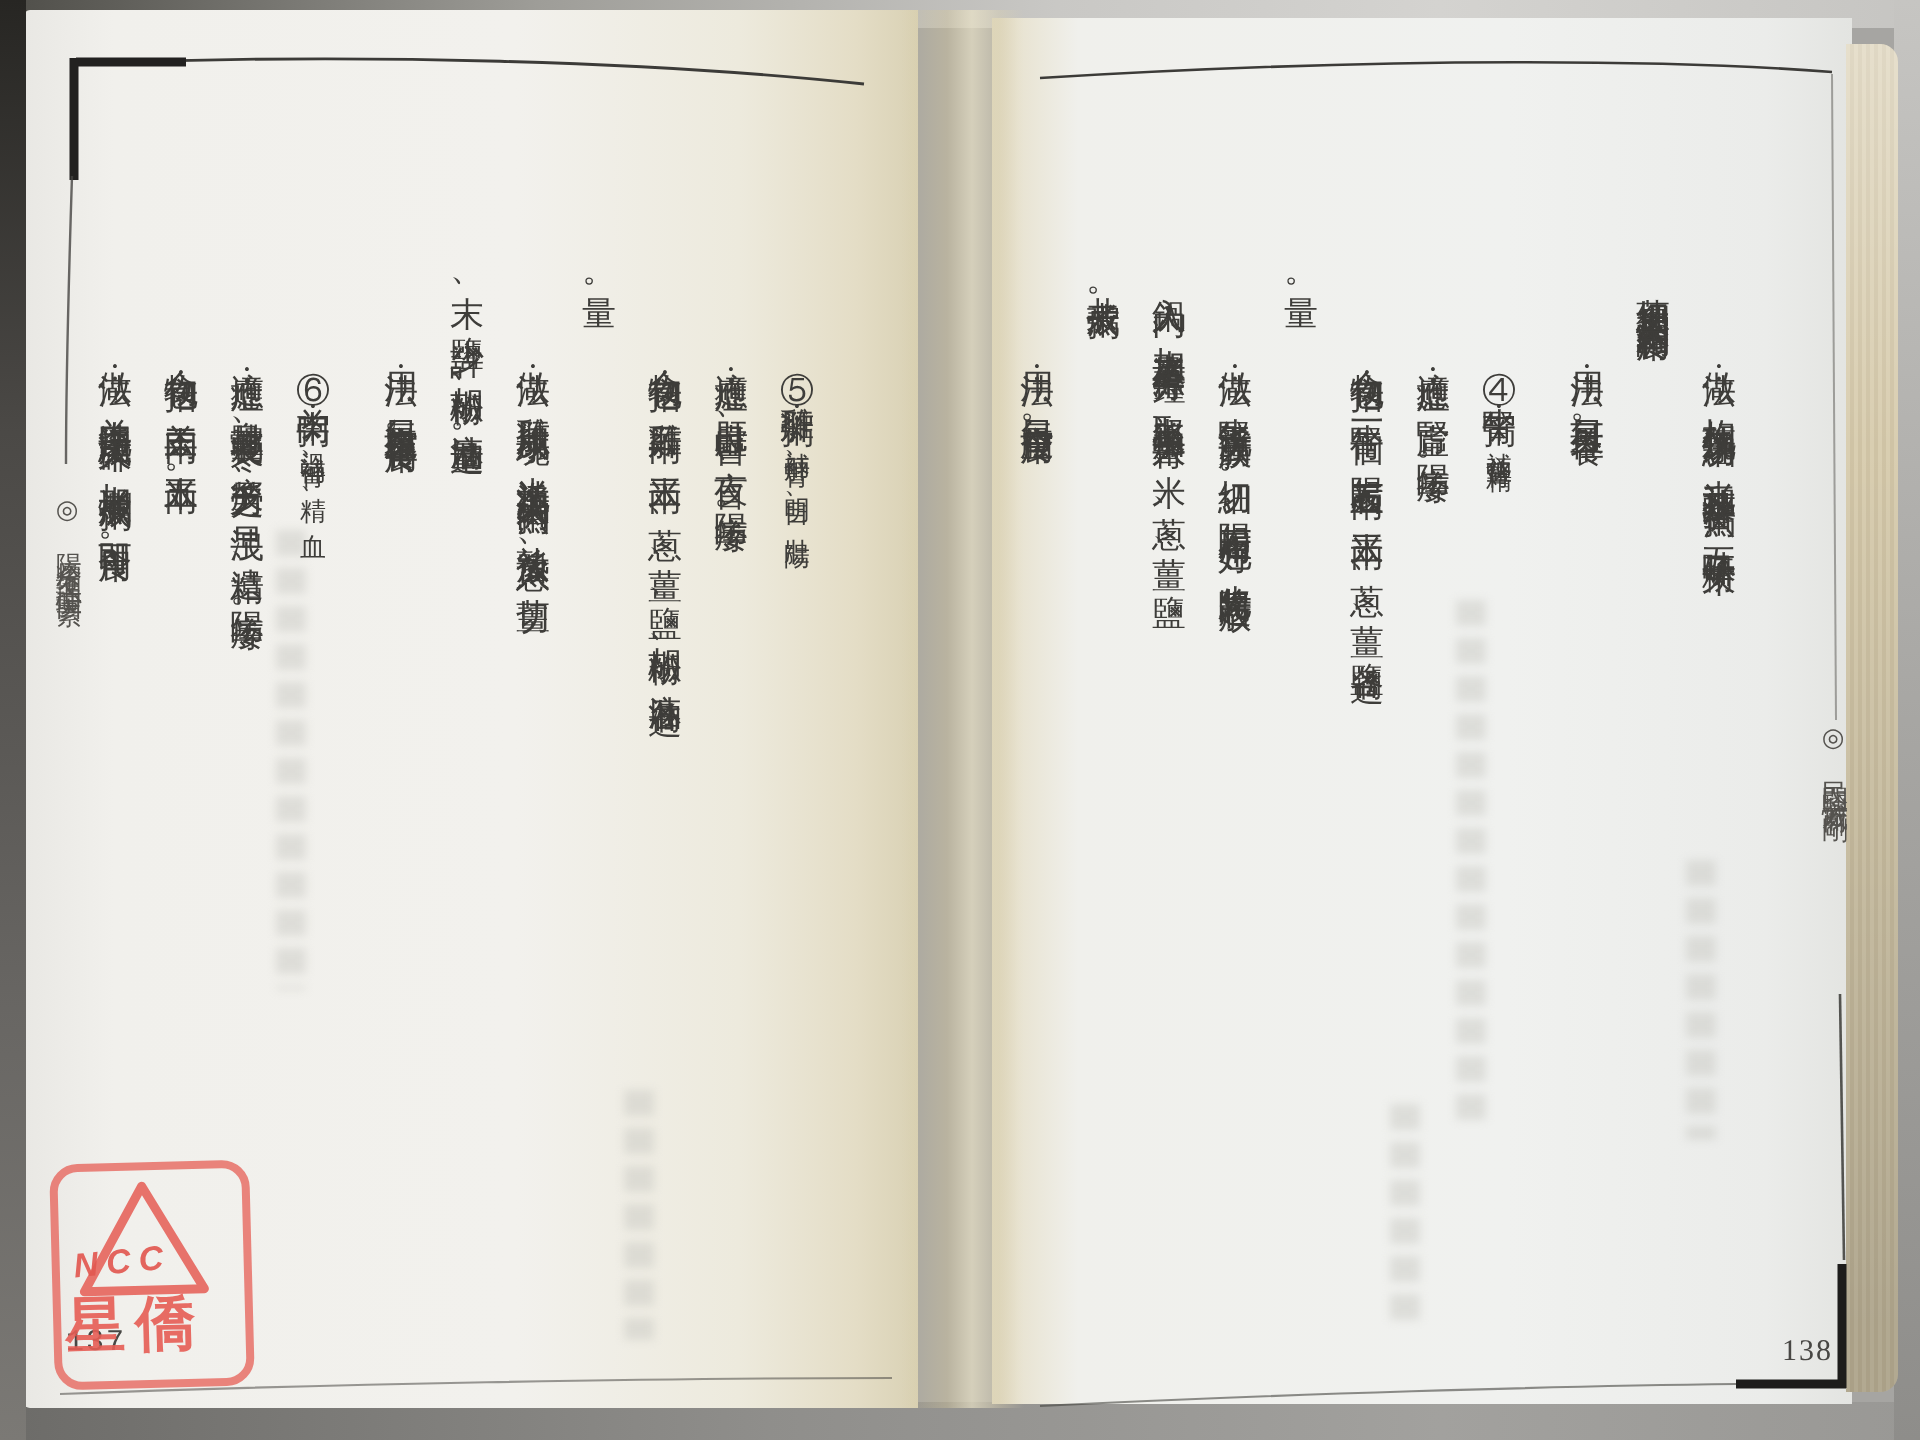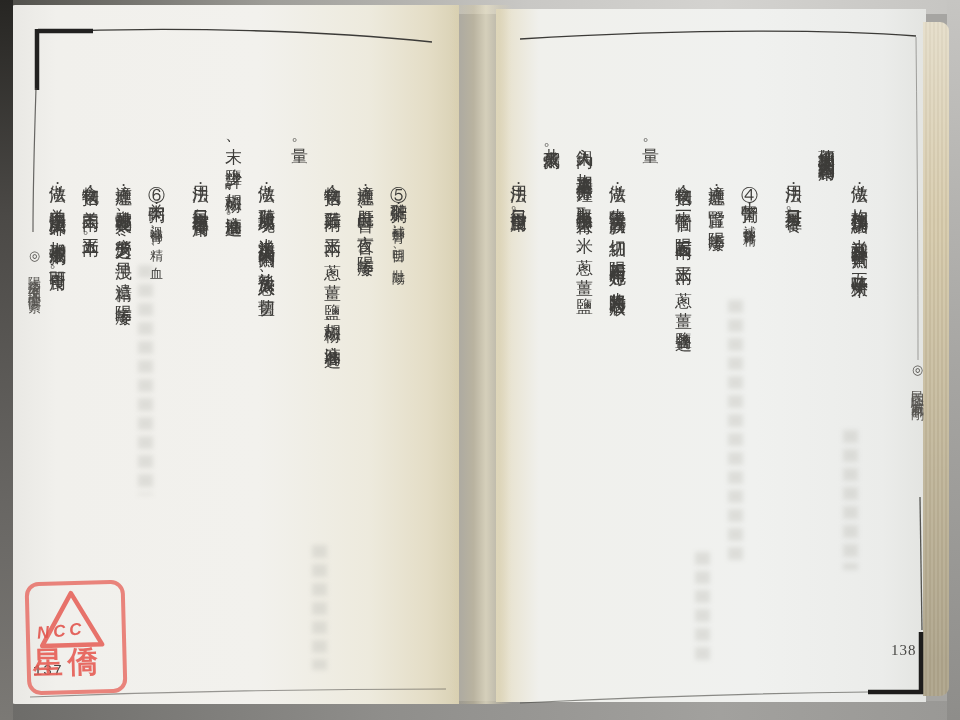--- a/index.html
+++ b/index.html
@@ -33,21 +33,21 @@
   .col{line-height:33px;white-space:nowrap;}
   .para{text-indent:37px;}
   .heading{text-indent:37px;margin-block-start:11px;}
   .heading:first-child{margin-block-start:0;}
   .sub{font-size:13px;letter-spacing:2.5px;}
   .margin-title{position:absolute;writing-mode:vertical-rl;text-orientation:upright;white-space:nowrap;
     font-size:13px;letter-spacing:3px;color:#55534f;}
   .margin-title-right{left:908px;top:362px;}
   .margin-title-left{left:25px;top:248px;}
   .page-num{position:absolute;font-size:15px;color:#484744;letter-spacing:1px;}
-  .page-num-right{left:891px;top:642px;text-align:right;}
+  .page-num-right{left:891px;top:668px;text-align:right;}
   .page-num-left{left:33px;top:663px;z-index:1;font-family:Liberation Mono, monospace;}
   
   .ghost{position:absolute;width:15px;filter:blur(2.5px);opacity:.45;
     background:repeating-linear-gradient(to bottom,#c6c6c0 0 13px,transparent 13px 19px);}
   
   .frame-svg{position:absolute;left:0;top:0;width:960px;height:720px;}
   
   .stamp{position:absolute;left:26px;top:581px;width:92px;height:105px;z-index:5;
     border:4px solid rgba(231,106,98,.82);border-radius:14px;transform:rotate(-1.5deg);
     font-family:"Liberation Sans","DejaVu Sans",sans-serif;}

